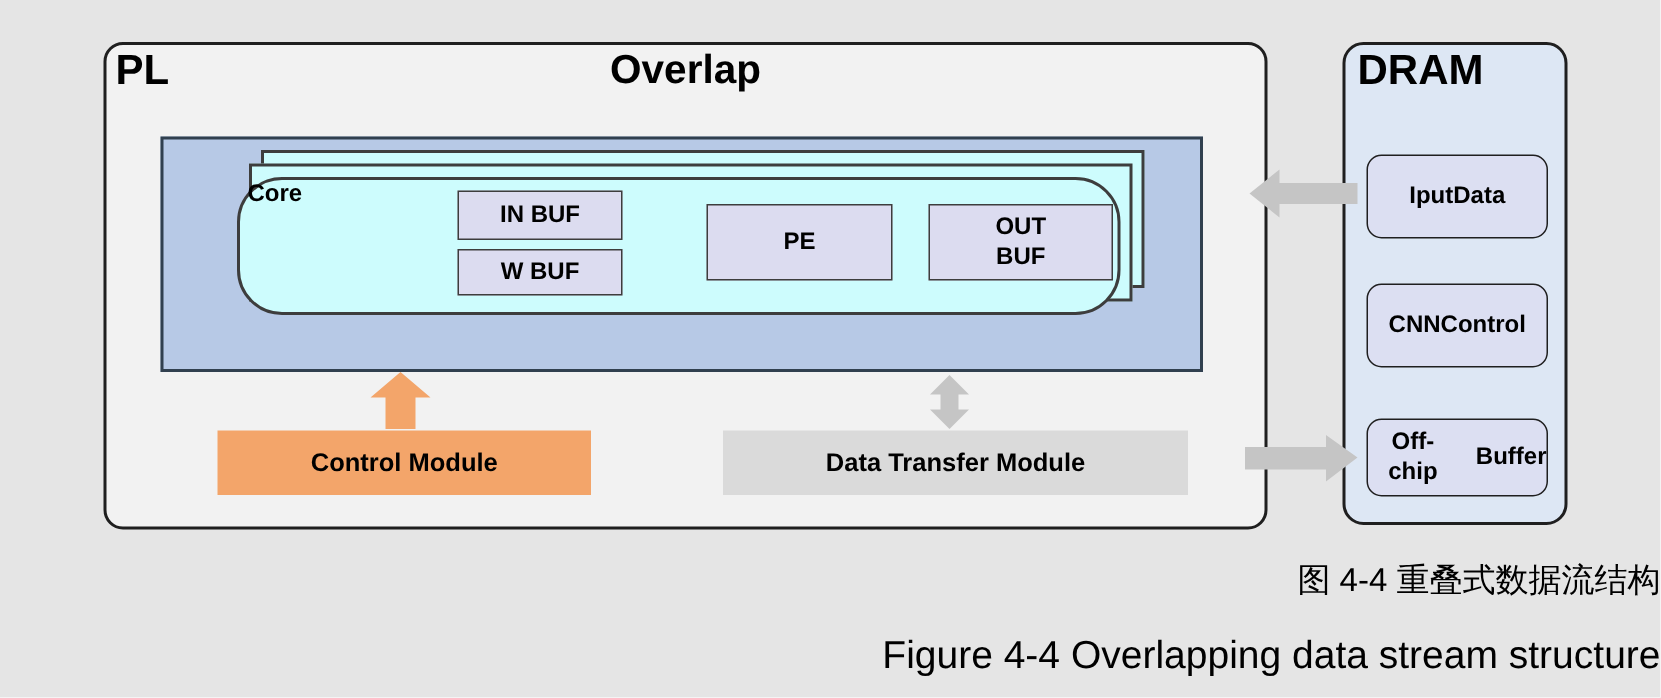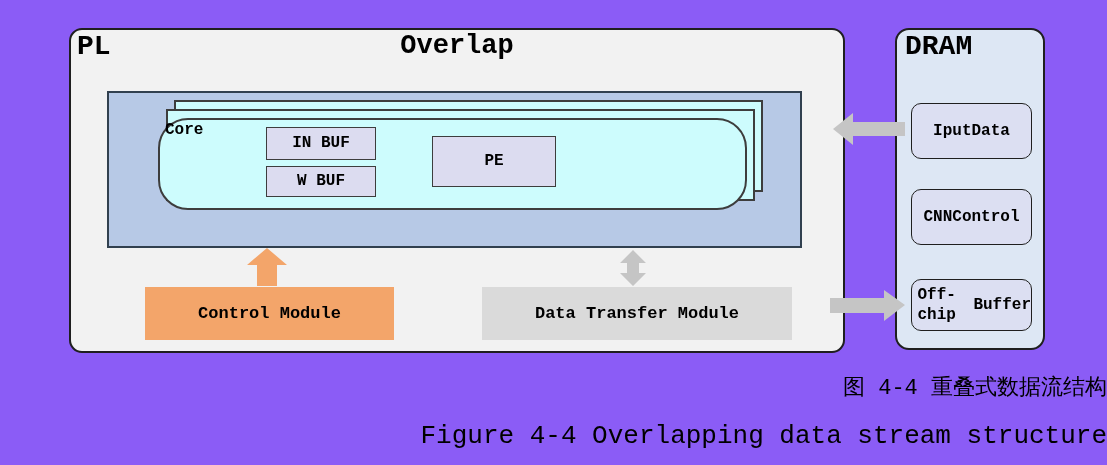--- a/index.html
+++ b/index.html
@@ -5,22 +5,22 @@
   :root{
     --pl_bg:#f2f2f2; --panel_border:#1f1f1f; --blue_container:#b7c9e6;
     --blue_container_border:#31404f; --core_cyan:#cdfcfd; --core_border:#3d3d3d;
     --buf_lavender:#dcdcf0; --buf_border:#3d3d3d; --dram_bg:#dde7f4;
     --dram_box_bg:#dcdff2; --dram_box_border:#1f1f1f; --control_orange:#f3a56a;
     --transfer_gray:#dadada; --arrow_gray:#c5c5c5; --text:#000000;
   }
   *{margin:0;padding:0;box-sizing:border-box;}
   html,body{background:#ffffff;}
   .stage{
-    position:relative;width:1107px;height:465px;background:#8b5cf6;
-    font-family:Liberation Mono, monospace;color:var(--text);overflow:hidden;
+    position:relative;width:1107px;height:465px;background:#e5e5e5;
+    font-family:Liberation Sans, sans-serif;color:var(--text);overflow:hidden;
   }
   
   .pl-panel{
     position:absolute;left:69px;top:28px;width:776px;height:325px;
     background:var(--pl_bg);border:2px solid var(--panel_border);border-radius:13px;
   }
   .pl-label{
     position:absolute;left:6px;top:2px;font-size:28px;font-weight:bold;line-height:1.1;
   }
   .overlap-title{
@@ -38,29 +38,29 @@
   }
   .core-back{left:65px;top:7px;}
   .core-mid{left:57px;top:16px;}
   .core-front{left:49px;top:25px;border-radius:30px;}
   .core-label{
     position:absolute;left:5px;top:1px;font-size:16px;font-weight:bold;
   }
   .buf-box{
     position:absolute;background:var(--buf_lavender);border:1.5px solid var(--buf_border);
     display:flex;flex-direction:column;align-items:center;justify-content:center;
-    font-size:16px;font-weight:bold;line-height:1.2;text-align:center;
+    font-size:16px;font-weight:bold;line-height:1.2;text-align:center;margin-left:39px;
   }
   .in-buf{left:106px;top:7px;width:110px;height:33px;}
   .w-buf{left:106px;top:46px;width:110px;height:31px;}
   .pe-box{left:272px;top:16px;width:124px;height:51px;}
   .out-buf{left:420px;top:16px;width:123px;height:51px;}
   
   .module{
-    position:absolute;top:257px;height:53px;
+    position:absolute;top:257px;height:43px;
     display:flex;align-items:center;justify-content:center;
     font-size:17px;font-weight:bold;
   }
   .control-module{left:74px;width:249px;background:var(--control_orange);}
   .transfer-module{left:411px;width:310px;background:var(--transfer_gray);}
   
   .dram-panel{
     position:absolute;left:895px;top:28px;width:150px;height:322px;
     background:var(--dram_bg);border:2px solid var(--panel_border);border-radius:14px;
   }
@@ -99,20 +99,24 @@
         <div class="core-label">Core</div>
         <div class="buf-box in-buf">
           <div>IN BUF</div>
         </div>
         <div class="buf-box w-buf">
           <div>W BUF</div>
         </div>
         <div class="buf-box pe-box">
           <div>PE</div>
         </div>
+        <div class="buf-box out-buf">
+          <div>OUT</div>
+          <div>BUF</div>
+        </div>
       </div>
     </div>
 
     <div class="module control-module">
       <span>Control Module</span>
     </div>
     <div class="module transfer-module">
       <span>Data Transfer Module</span>
     </div>
   </div>

